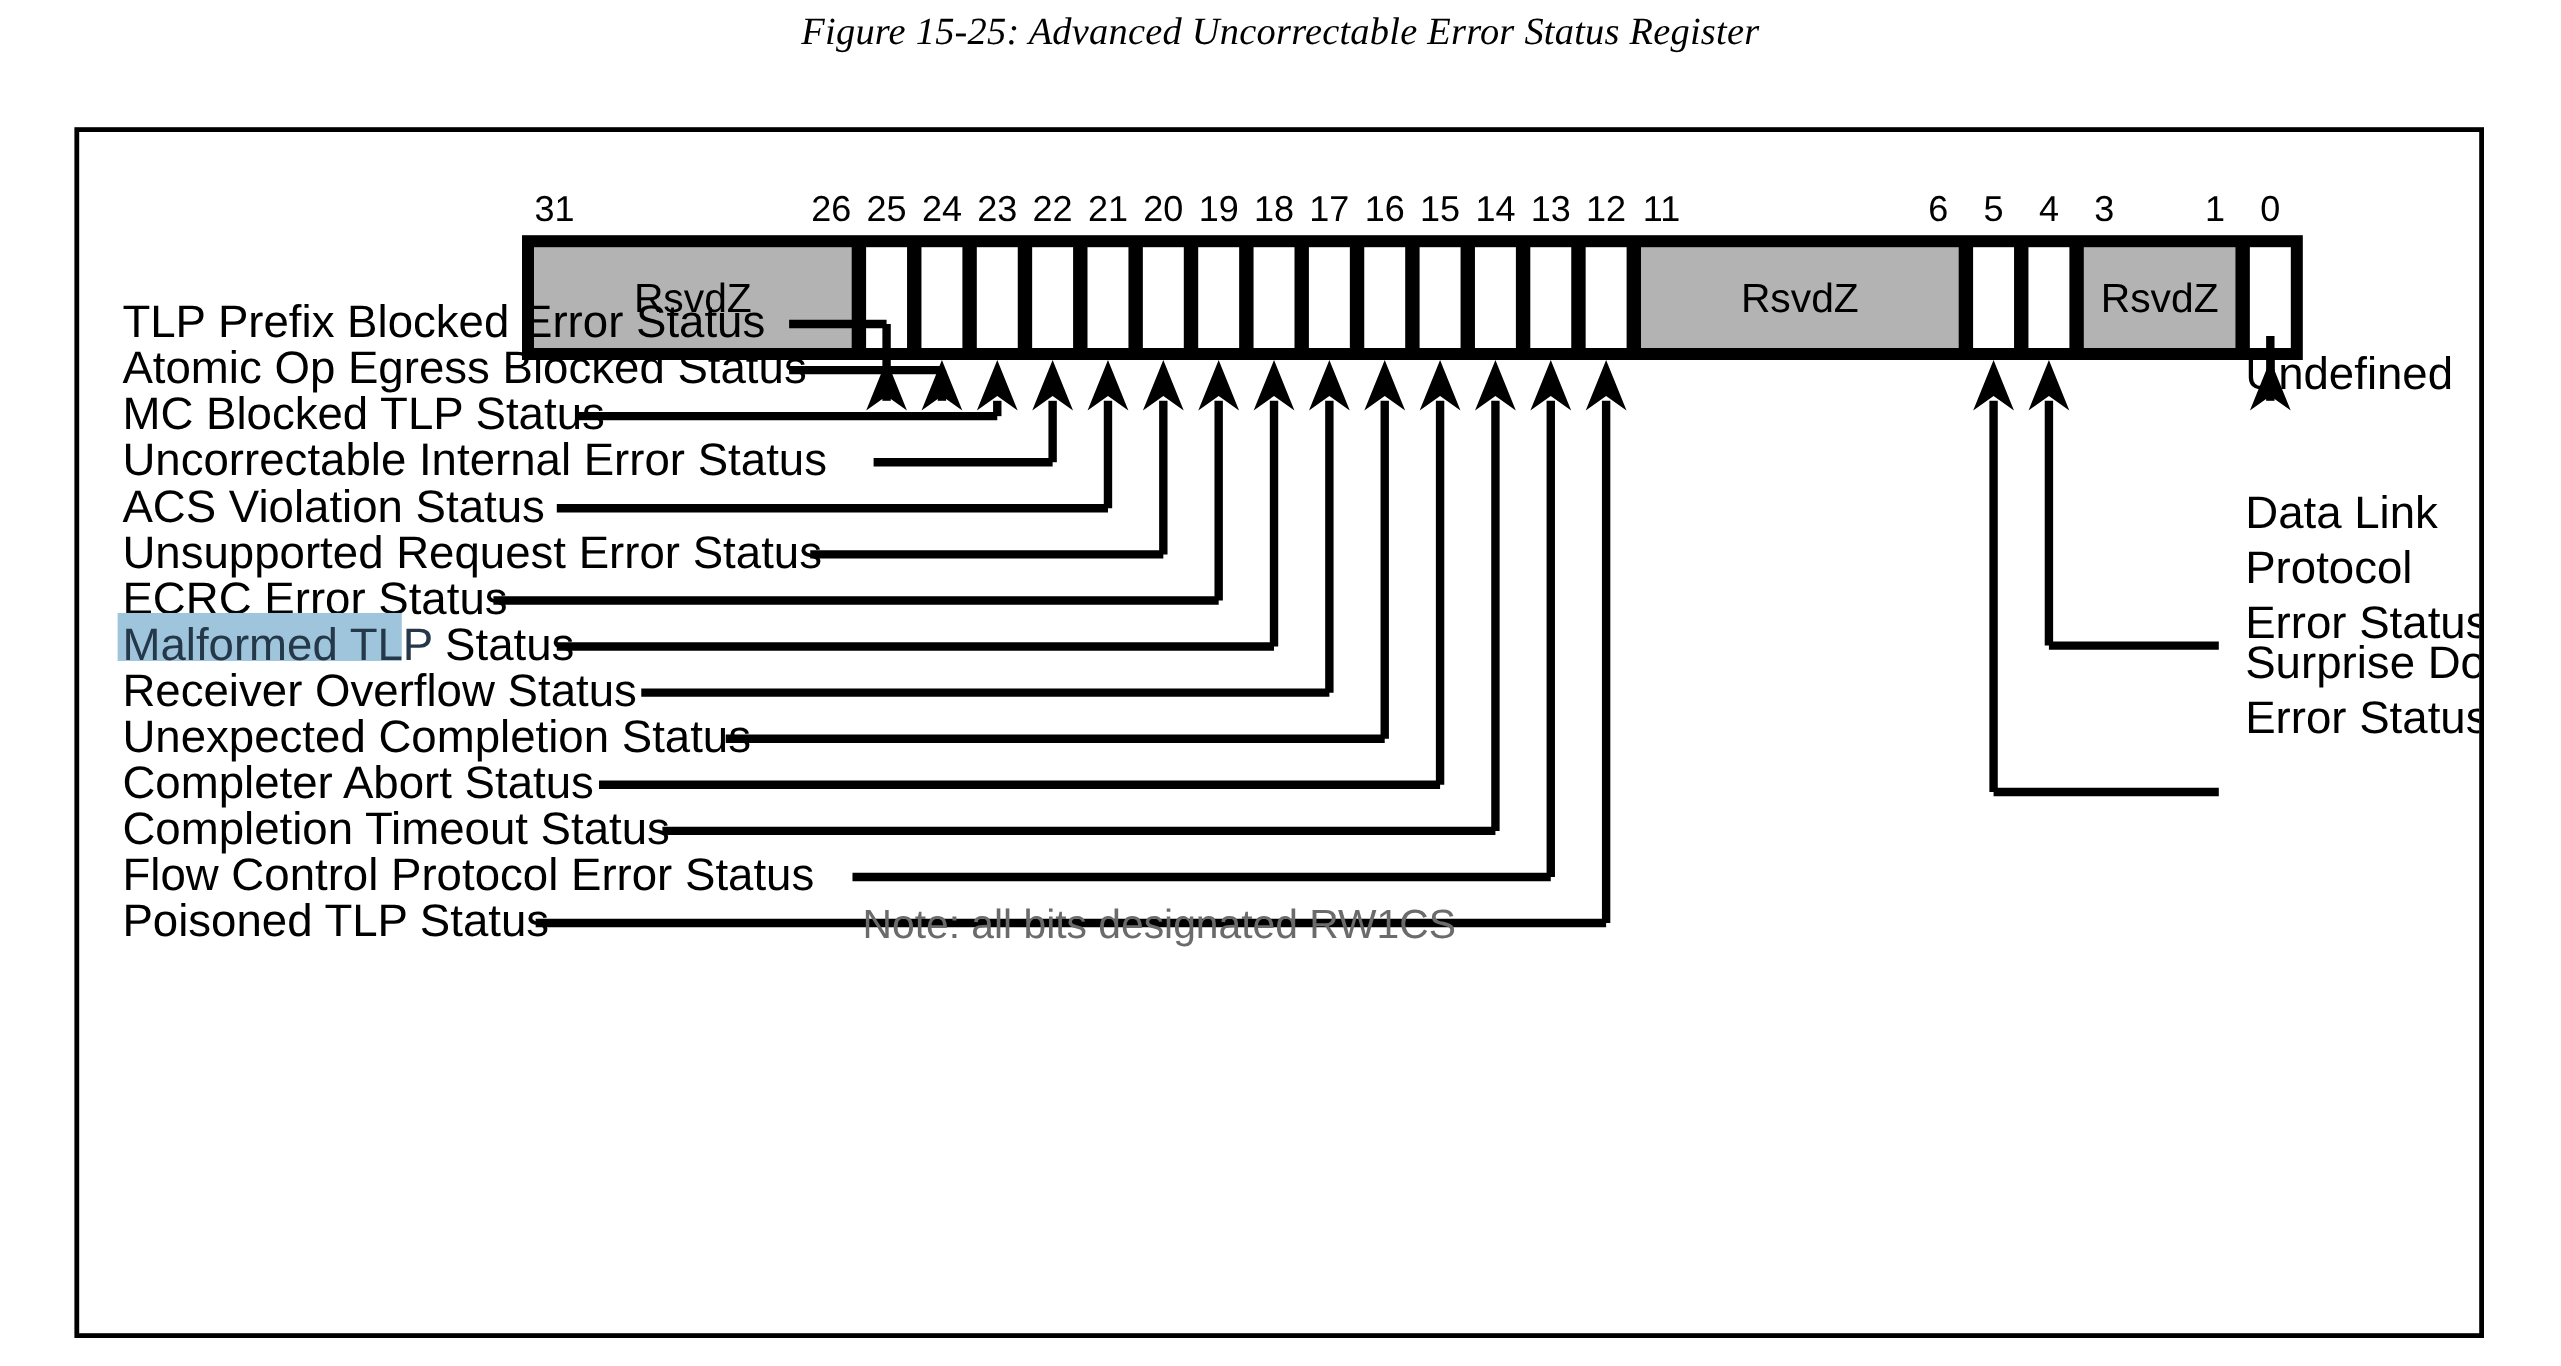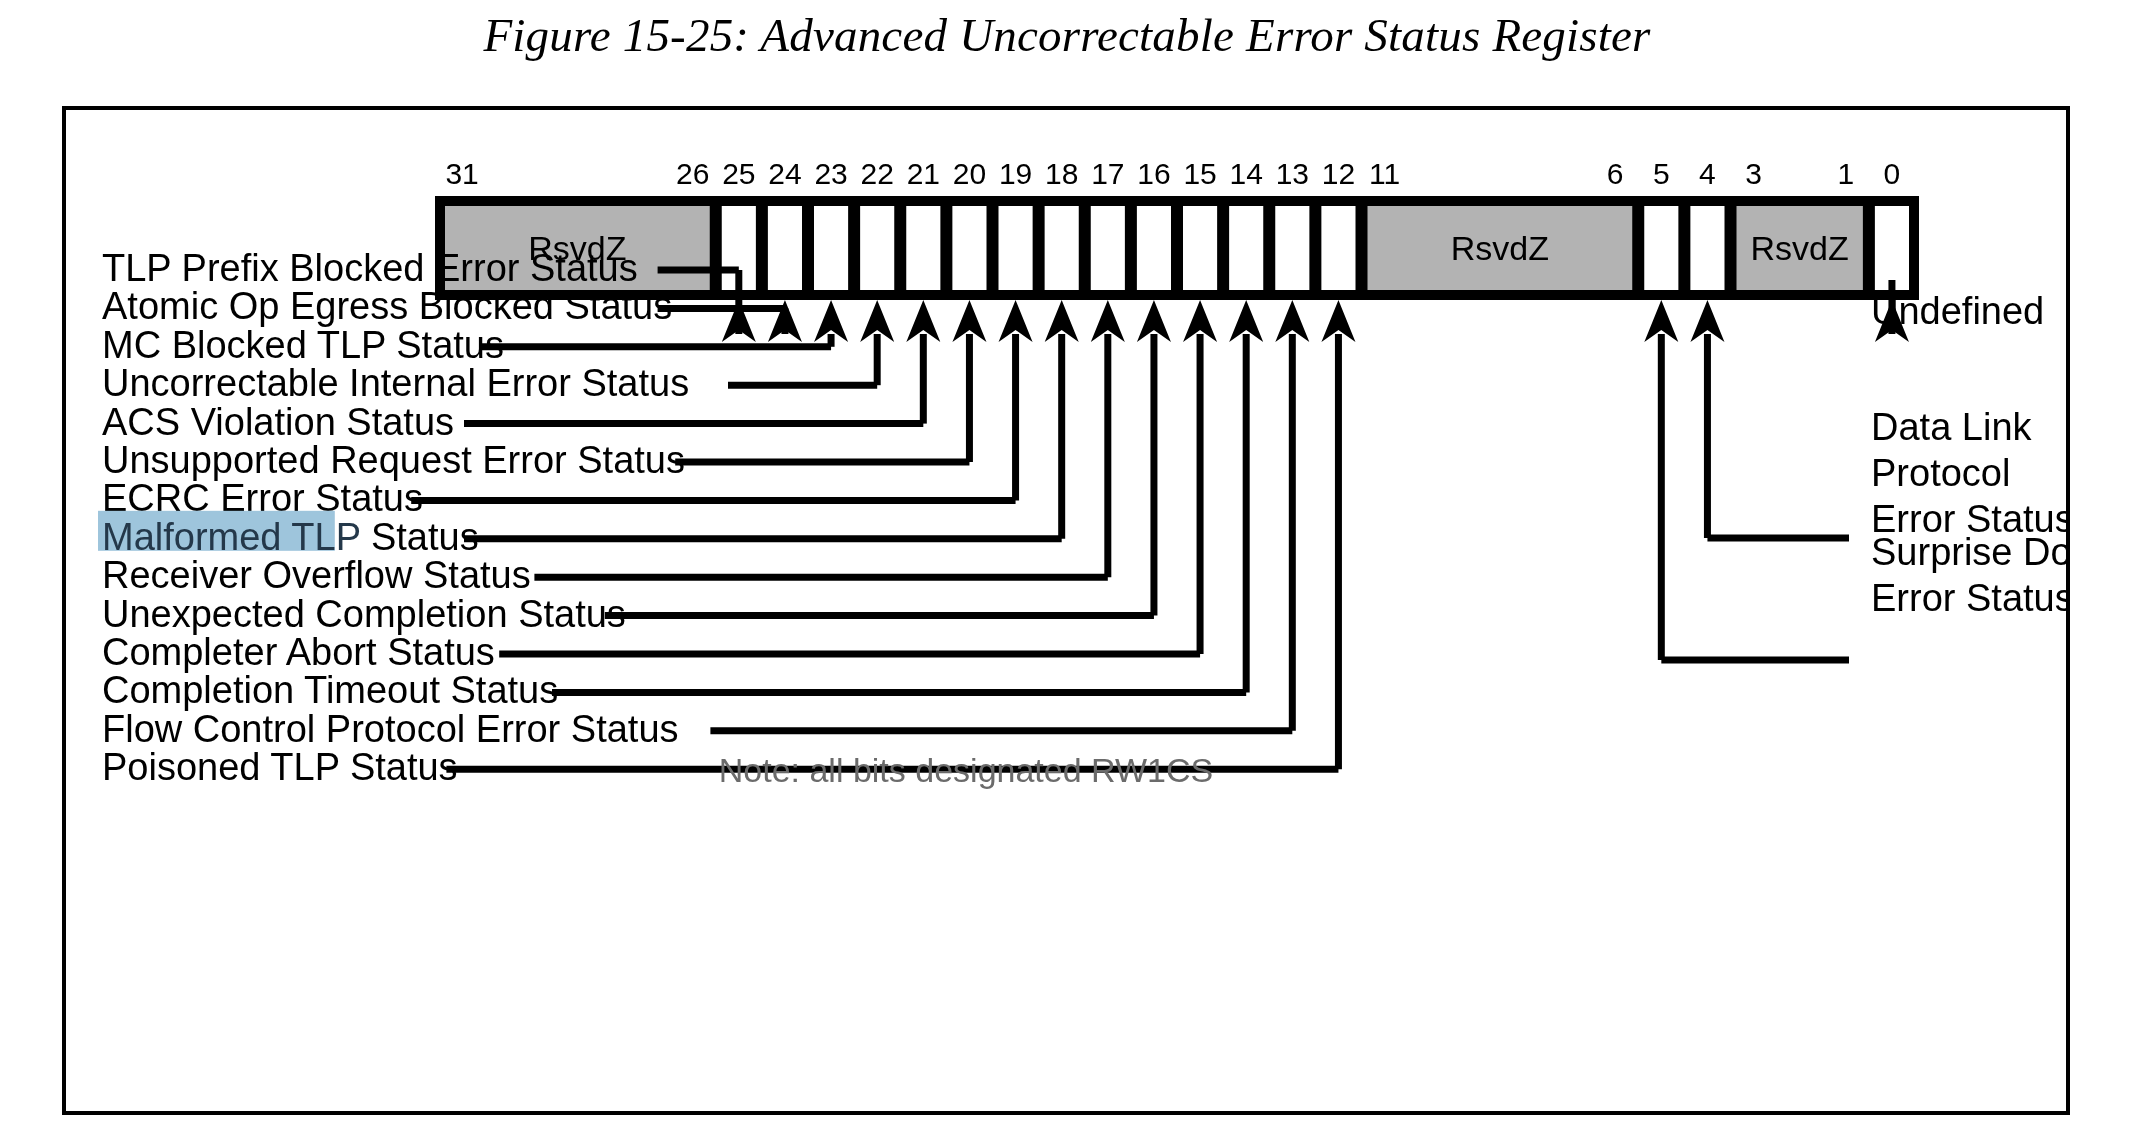--- a/index.html
+++ b/index.html
@@ -1,20 +1,20 @@
 <!DOCTYPE html>
 <html><head>
 <meta charset="utf-8">
 <style>
   html,body{margin:0;padding:0;background:#ffffff;}
   body{width:2134px;height:1138px;font-family:"Liberation Sans",sans-serif;overflow:hidden;}
   #figure-title{
     position:absolute; left:0; top:8px; width:2134px; text-align:center;
     font-family:"Liberation Serif",serif; font-style:italic;
-    font-size:47px; color:#000; letter-spacing:.2px; white-space:nowrap;
+    font-size:32px; color:#000; letter-spacing:.2px; white-space:nowrap;
   }
   #frame{
     position:absolute; left:62px; top:106px;
     width:2008px; height:1009px;
     border:4px solid #000; background:#fff; box-sizing:border-box;
   }
   #diagram{position:absolute; left:0; top:0;}
   .bitnum{font-size:30px;}
   .rsvd{font-size:34px;}
   .sidelabel{font-size:38px;}

